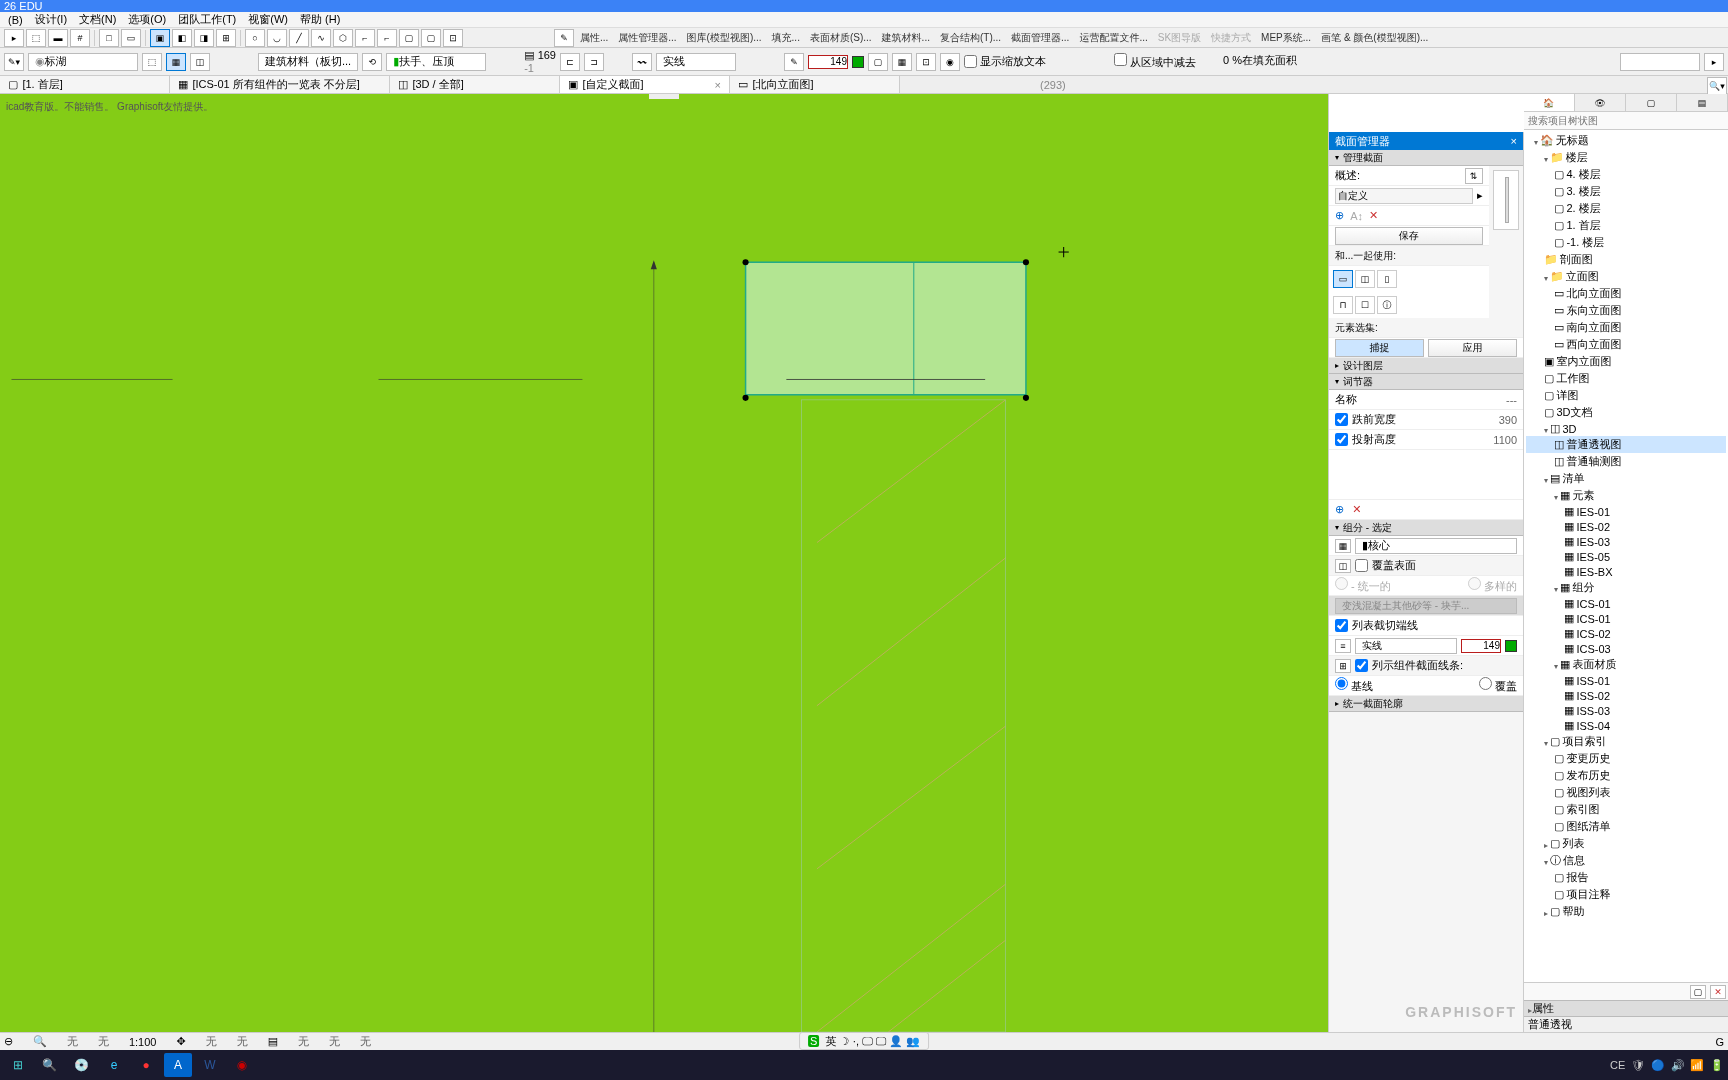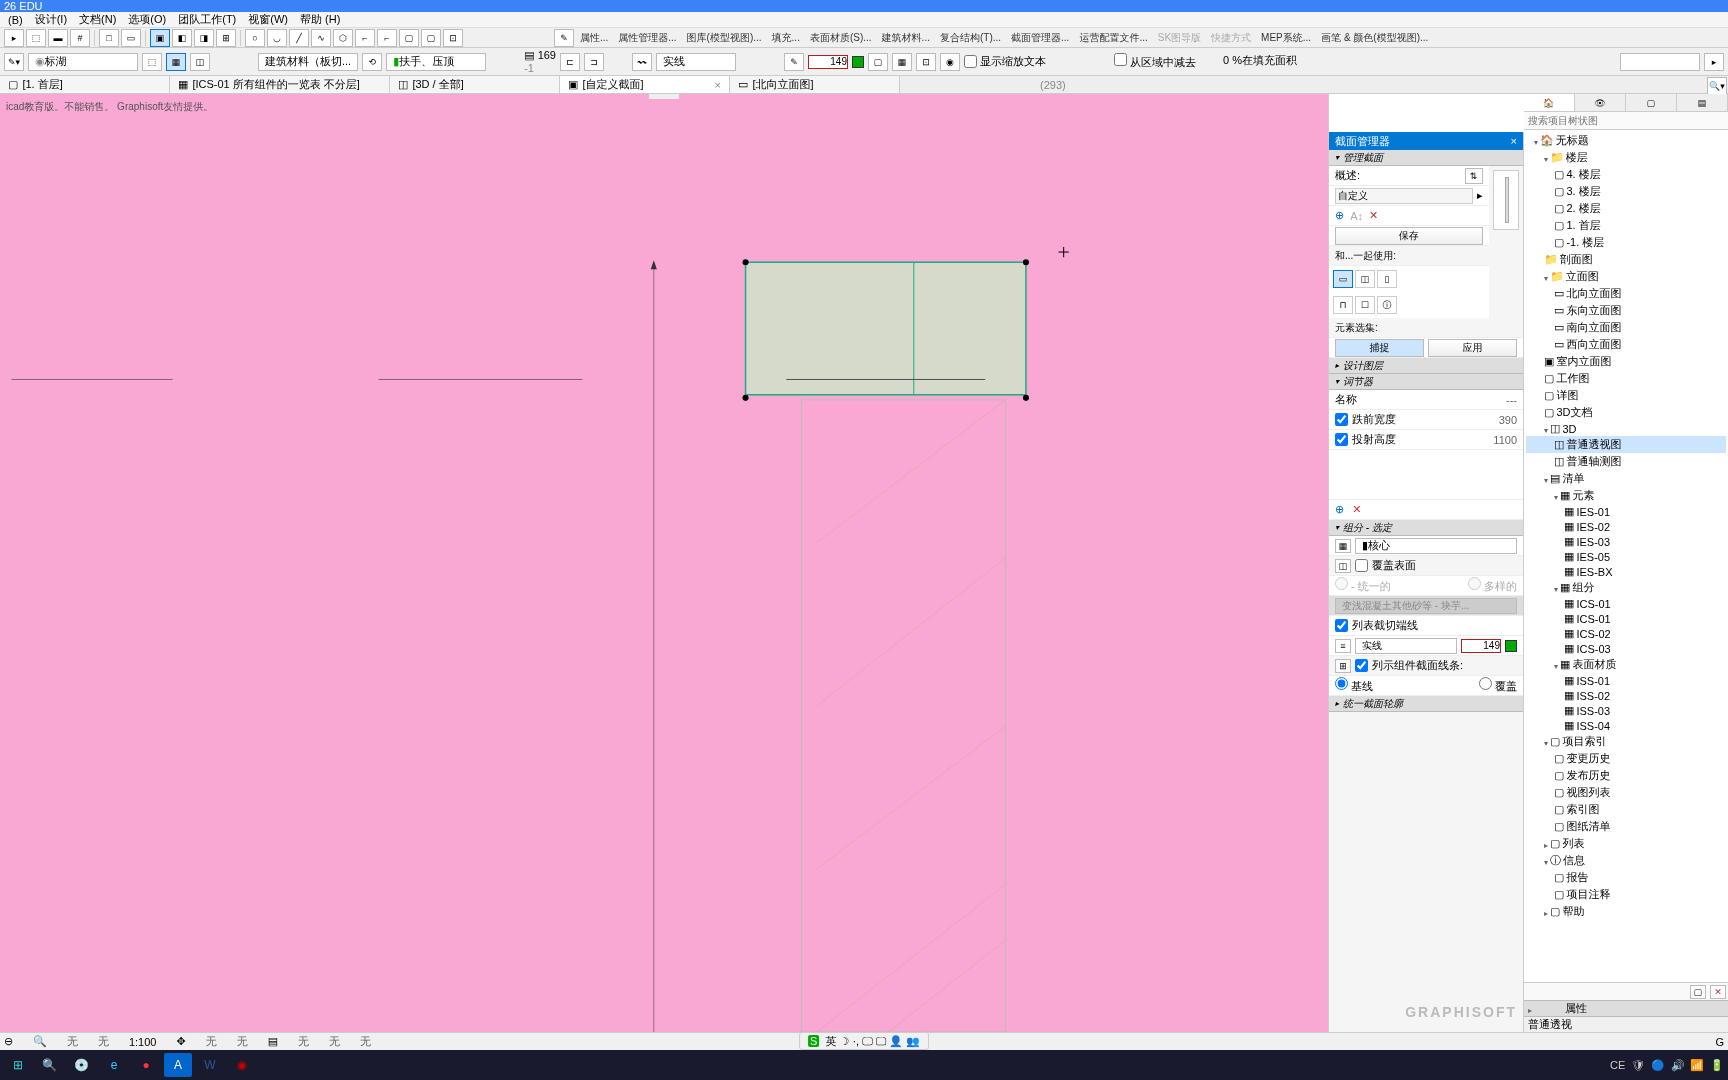--- a/index.html
+++ b/index.html
@@ -23,35 +23,35 @@
 .tdrop { height: 18px; border: 1px solid #bbb; background: #fff; padding: 0 6px; font-size: 10px; display: inline-flex; align-items: center; min-width: 60px; }
 
 
 .tabbar { height: 18px; background: #eee; display: flex; border-bottom: 1px solid #ccc; }
 .tab { padding: 0 8px; display: flex; align-items: center; gap: 4px; border-right: 1px solid #ccc; font-size: 10px; cursor: pointer; background: #f5f5f5; min-width: 170px; }
 .tab.active { background: #fff; }
 .tab .close { margin-left: auto; color: #888; }
 
 
 .main { display: flex; height: calc(1080px - 12px - 16px - 20px - 28px - 18px - 18px - 30px); }
-.canvas-area { flex: 1; position: relative; background: #f9a8d4; overflow: hidden; }
+.canvas-area { flex: 1; position: relative; background: #84cc16; overflow: hidden; }
 .edu-text { position: absolute; top: 6px; left: 6px; font-size: 10px; color: #555; }
 .handle-middle { position: absolute; left: 50%; top: 0; width: 30px; height: 5px; background: #eee; transform: translateX(-50%);}
 
 
 svg.drawing { position: absolute; top: 0; left: 0; width: 100%; height: 100%; }
 
 
 .rightcol { width: 400px; display: flex; border-left: 1px solid #ccc; }
 .panel-section { width: 195px; background: #f5f5f5; border-right: 1px solid #ccc; display: flex; flex-direction: column; position: relative; }
 .nav-section { width: 85px; background: #f9f9f9; display: flex; flex-direction: column; }
 
 .panel-hdr { background: #0078d4; color: #fff; height: 18px; display: flex; align-items: center; padding: 0 6px; font-size: 10px; justify-content: space-between; }
 .panel-hdr .x { cursor: pointer; }
-.panel-sub { background: #ddd; height: 16px; display: flex; align-items: center; padding: 0 6px; font-size: 10px; border-bottom: 1px solid #bbb; font-style: italic; }
+.panel-sub { background: #ddd; height: 16px; display: flex; align-items: center; padding: 0 6px; font-size: 10px; border-bottom: 1px solid #bbb; }
 .panel-sub.collapsible::before { content: "▸"; margin-right: 4px; font-size: 8px; }
 .panel-sub.expanded::before { content: "▾"; }
 .panel-row { height: 20px; display: flex; align-items: center; padding: 0 6px; font-size: 10px; gap: 4px; border-bottom: 1px solid #eee; background: #fff; }
 .panel-row input[type=text] { flex: 1; border: 1px solid #ccc; height: 16px; font-size: 10px; padding: 0 2px; }
 .panel-row .val { margin-left: auto; color: #666; }
 .panel-btn { flex: 1; height: 18px; border: 1px solid #bbb; background: linear-gradient(#fff,#eee); font-size: 10px; cursor: pointer; }
 .panel-icons { display: flex; gap: 2px; padding: 4px; background: #fff; }
 .panel-icons .ic { width: 20px; height: 18px; border: 1px solid #ccc; background: #fff; display: flex; align-items: center; justify-content: center; font-size: 9px; }
 .panel-icons .ic.active { background: #cce5ff; border-color: #0078d4; }
 .preview { width: 60px; height: 60px; border: 1px solid #ccc; background: #fff; margin: 4px; position: relative; }
@@ -70,21 +70,21 @@
 .tree { flex: 1; overflow-y: auto; font-size: 10px; padding: 2px; background: #fff; }
 .tree .tn { padding: 1px 0 1px 4px; white-space: nowrap; display: flex; align-items: center; gap: 2px; cursor: pointer; }
 .tree .l1 { padding-left: 8px; }
 .tree .l2 { padding-left: 18px; }
 .tree .l3 { padding-left: 28px; }
 .tree .l4 { padding-left: 38px; }
 .tree .tn.sel { background: #cce5ff; }
 .caret::before { content: "▾"; font-size: 8px; color: #666; }
 .caret-r::before { content: "▸"; font-size: 8px; color: #666; }
 .folder { color: #d4a017; }
-.nav-bottom-hdr { height: 16px; background: #ddd; display: flex; align-items: center; padding: 0 4px; font-size: 10px; border-top: 1px solid #bbb; gap: 33px; }
+.nav-bottom-hdr { height: 16px; background: #ddd; display: flex; align-items: center; padding: 0 4px; font-size: 10px; border-top: 1px solid #bbb; }
 
 
 .statusbar { height: 18px; background: #f0f0f0; border-top: 1px solid #ccc; display: flex; align-items: center; font-size: 10px; padding: 0 4px; gap: 20px; }
 .statusbar .sitem { display: flex; align-items: center; gap: 4px; }
 .statusbar .wu { color: #666; }
 
 
 .taskbar { height: 30px; background: #1a1a2e; display: flex; align-items: center; padding: 0 4px; gap: 4px; }
 .taskbar .tb { width: 28px; height: 24px; display: flex; align-items: center; justify-content: center; color: #fff; font-size: 12px; border-radius: 2px; }
 .taskbar .spacer { flex: 1; }

